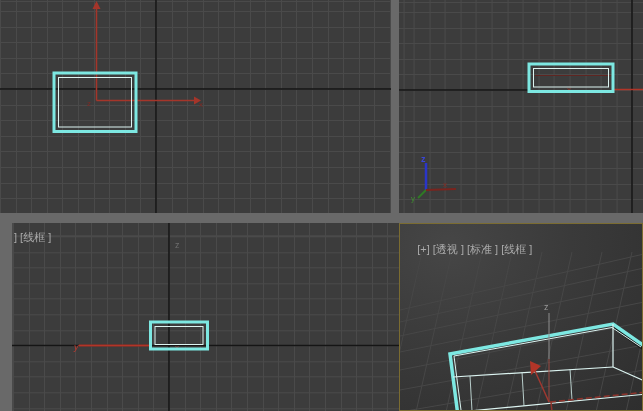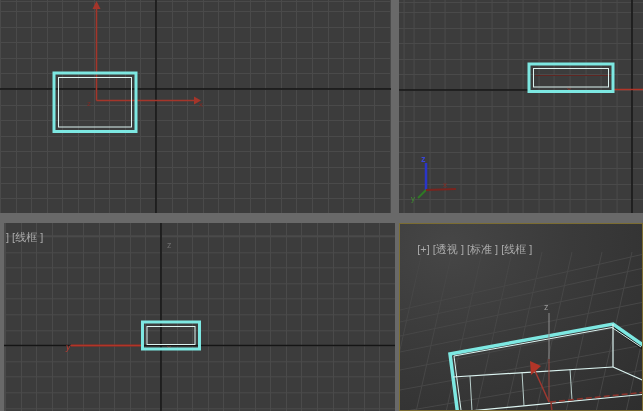--- a/index.html
+++ b/index.html
@@ -10,21 +10,21 @@
   }
   .vp{position:absolute;overflow:hidden;}
   .vp.ortho{
     background-color:#3c3c3c;
     background-image:
       repeating-linear-gradient(to right,#4a4a4a 0 1px,transparent 1px 15.6px),
       repeating-linear-gradient(to bottom,#4a4a4a 0 1px,transparent 1px 15.6px);
   }
   #vp-tl{left:0;top:0;width:391px;height:213px;background-position:0px 0px,0px 11px;}
   #vp-tr{left:399px;top:0;width:244px;height:213px;background-position:14.6px 0px,0px 12px;}
-  #vp-bl{left:4px;top:223px;width:391px;height:188px;background-position:1px 0px,0px 13.3px;}
+  #vp-bl{left:12px;top:223px;width:391px;height:188px;background-position:1px 0px,0px 13.3px;}
   #vp-br{
     left:399px;top:223px;width:242px;height:186px;
     border:1px solid #7b6c31;
     background:radial-gradient(ellipse at 20% 12%, #464646 0%, #3a3a3a 45%, #2e2e2e 100%);
   }
   .vp svg{position:absolute;left:0;top:0;}
   .vp-label{
     position:absolute;left:2px;top:7px;z-index:5;
     color:#aaaaaa;font-size:11px;letter-spacing:0px;white-space:pre;
   }

